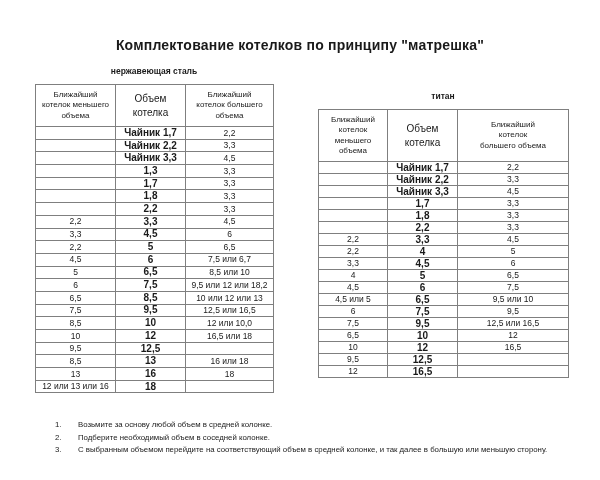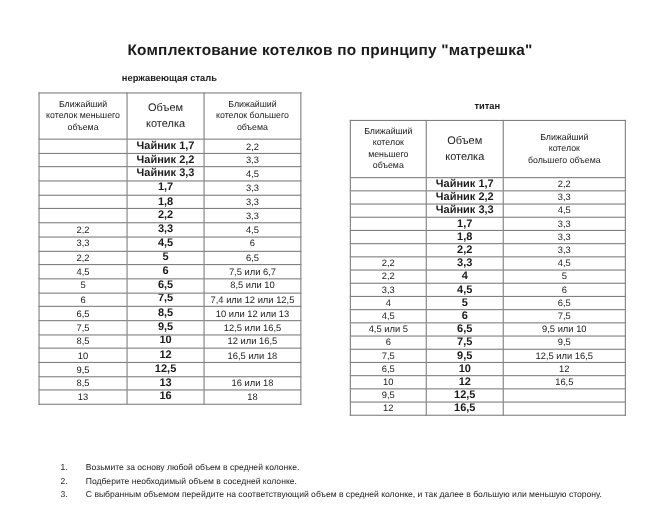--- a/index.html
+++ b/index.html
@@ -80,20 +80,25 @@
           <td class="vol">Чайник 2,2</td>
           <td>3,3</td>
         </tr>
         <tr>
           <td></td>
           <td class="vol">Чайник 3,3</td>
           <td>4,5</td>
         </tr>
         <tr>
           <td></td>
+          <td class="vol">1,3</td>
+          <td>3,3</td>
+        </tr>
+        <tr>
+          <td></td>
           <td class="vol">1,7</td>
           <td>3,3</td>
         </tr>
         <tr>
           <td></td>
           <td class="vol">1,8</td>
           <td>3,3</td>
         </tr>
         <tr>
           <td></td>
@@ -121,56 +126,61 @@
           <td>7,5 или 6,7</td>
         </tr>
         <tr>
           <td>5</td>
           <td class="vol">6,5</td>
           <td>8,5 или 10</td>
         </tr>
         <tr>
           <td>6</td>
           <td class="vol">7,5</td>
-          <td>7,4 или 12 или 12,5</td>
+          <td>9,5 или 12 или 18,2</td>
         </tr>
         <tr>
           <td>6,5</td>
           <td class="vol">8,5</td>
           <td>10 или 12 или 13</td>
         </tr>
         <tr>
           <td>7,5</td>
           <td class="vol">9,5</td>
           <td>12,5 или 16,5</td>
         </tr>
         <tr>
           <td>8,5</td>
           <td class="vol">10</td>
-          <td>12 или 16,5</td>
+          <td>12 или 10,0</td>
         </tr>
         <tr>
           <td>10</td>
           <td class="vol">12</td>
           <td>16,5 или 18</td>
         </tr>
         <tr>
           <td>9,5</td>
           <td class="vol">12,5</td>
           <td></td>
         </tr>
         <tr>
           <td>8,5</td>
           <td class="vol">13</td>
           <td>16 или 18</td>
         </tr>
         <tr>
           <td>13</td>
           <td class="vol">16</td>
           <td>18</td>
+        </tr>
+        <tr>
+          <td>12 или 13 или 16</td>
+          <td class="vol">18</td>
+          <td></td>
         </tr>
       </tbody>
   </table>
 </div>
 
 <div class="section section-titanium">
   <div class="subtitle">титан</div>
   <table>
     <colgroup>
       <col style="width:69px">

